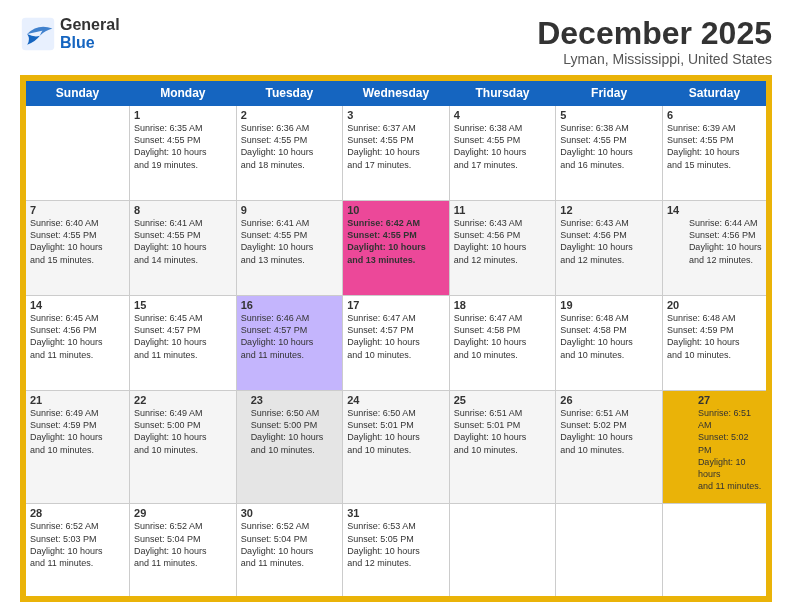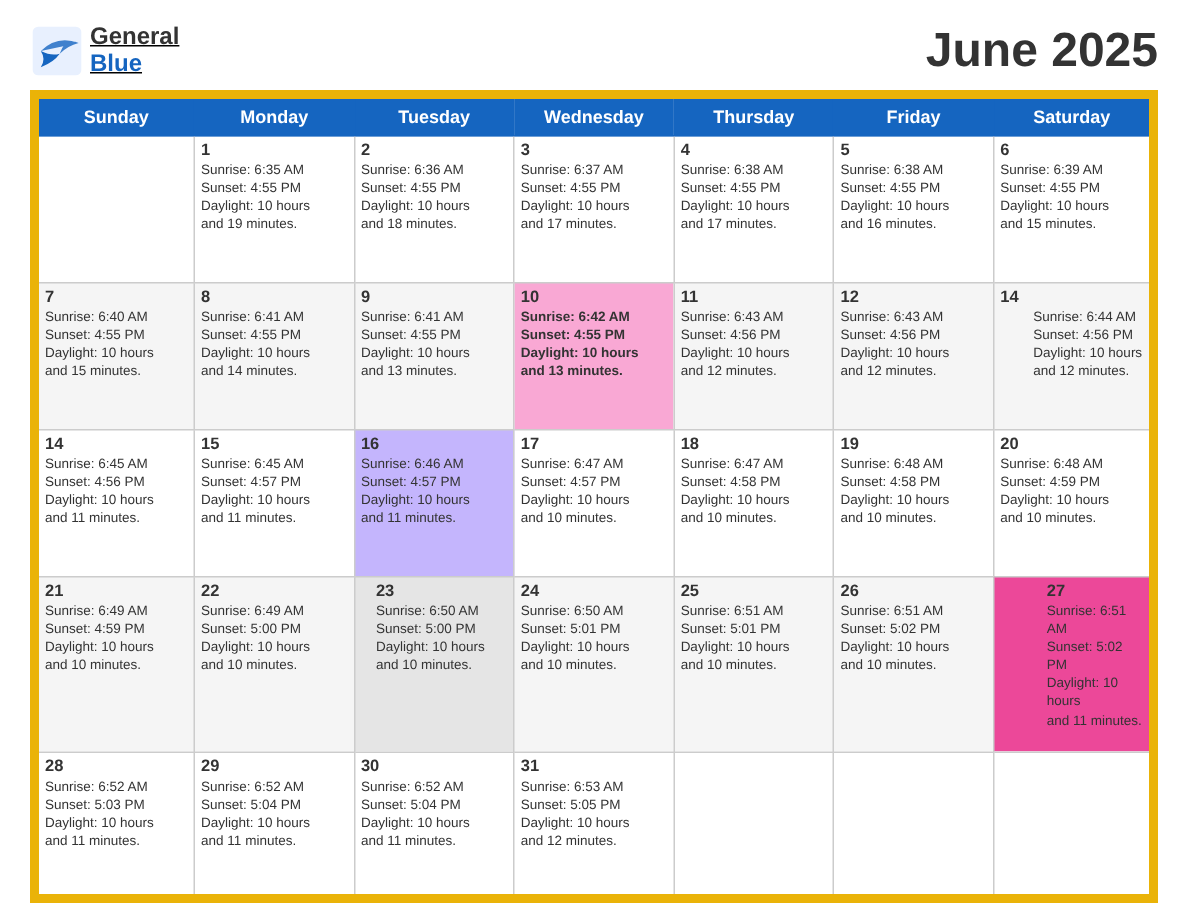--- a/index.html
+++ b/index.html
@@ -20,21 +20,20 @@
     .top-section {
       display: flex;
       justify-content: space-between;
       align-items: flex-start;
       margin-bottom: 8px;
     }
     .logo {
       display: flex;
       align-items: flex-end;
       gap: 4px;
-      text-decoration: underline;
     }
     .logo-icon {
       width: 36px;
       height: 36px;
     }
     .header-right {
       text-align: right;
     }
     .month-title {
       font-size: 32px;
@@ -98,21 +97,22 @@
 
         <path d="M8 20 Q20 8 36 14 Q28 16 22 22 Q26 10 36 14" fill="#1565c0" opacity="0.8"></path>
         <path d="M8 20 Q16 24 22 22 Q18 28 8 32 Q12 26 8 20" fill="#1565c0"></path>
       </svg>
       <div>
         <div style="font-size:16px; font-weight:bold; color:#333;">General</div>
         <div style="font-size:16px; font-weight:bold; color:#1565c0;">Blue</div>
       </div>
     </div>
     <div class="header-right">
-      <div class="month-title">June 2025</div>
+      <div class="month-title">December 2025</div>
+      <div class="location">Lyman, Mississippi, United States</div>
     </div>
   </div>
 
   <table class="calendar">
     <thead>
       <tr>
         <th>Sunday</th>
         <th>Monday</th>
         <th>Tuesday</th>
         <th>Wednesday</th>
@@ -182,21 +182,21 @@
 Daylight: 10 hours
 and 14 minutes.</div>
           </td>
           <td style="background-color: rgb(245, 245, 245);">
             <span class="day-num">9</span>
             <div class="day-info" style="white-space: pre-line;">Sunrise: 6:41 AM
 Sunset: 4:55 PM
 Daylight: 10 hours
 and 13 minutes.</div>
           </td>
-          <td style="background-color: #f9a8d4;">
+          <td style="background-color: #ec4899;">
             <span class="day-num">10</span>
             <div class="day-info" style="white-space: pre-line; font-weight: bold;">Sunrise: 6:42 AM
 Sunset: 4:55 PM
 Daylight: 10 hours
 and 13 minutes.</div>
           </td>
           <td style="background-color: rgb(245, 245, 245);">
             <span class="day-num">11</span>
             <div class="day-info" style="white-space: pre-line;">Sunrise: 6:43 AM
 Sunset: 4:56 PM
@@ -305,21 +305,21 @@
 Daylight: 10 hours
 and 10 minutes.</div>
           </td>
           <td style="background-color: rgb(245, 245, 245);">
             <span class="day-num">26</span>
             <div class="day-info" style="white-space: pre-line;">Sunrise: 6:51 AM
 Sunset: 5:02 PM
 Daylight: 10 hours
 and 10 minutes.</div>
           </td>
-          <td style="background-color: #ec4899; padding-left: 35px;">
+          <td style="background-color: #eab308; padding-left: 35px;">
             <span class="day-num">27</span>
             <div class="day-info" style="white-space: pre-line;">Sunrise: 6:51 AM
 Sunset: 5:02 PM
 Daylight: 10 hours
 and 11 minutes.</div>
           </td>
         </tr>
         <tr>
           <td style="background-color: rgb(255, 255, 255);">
             <span class="day-num">28</span>

